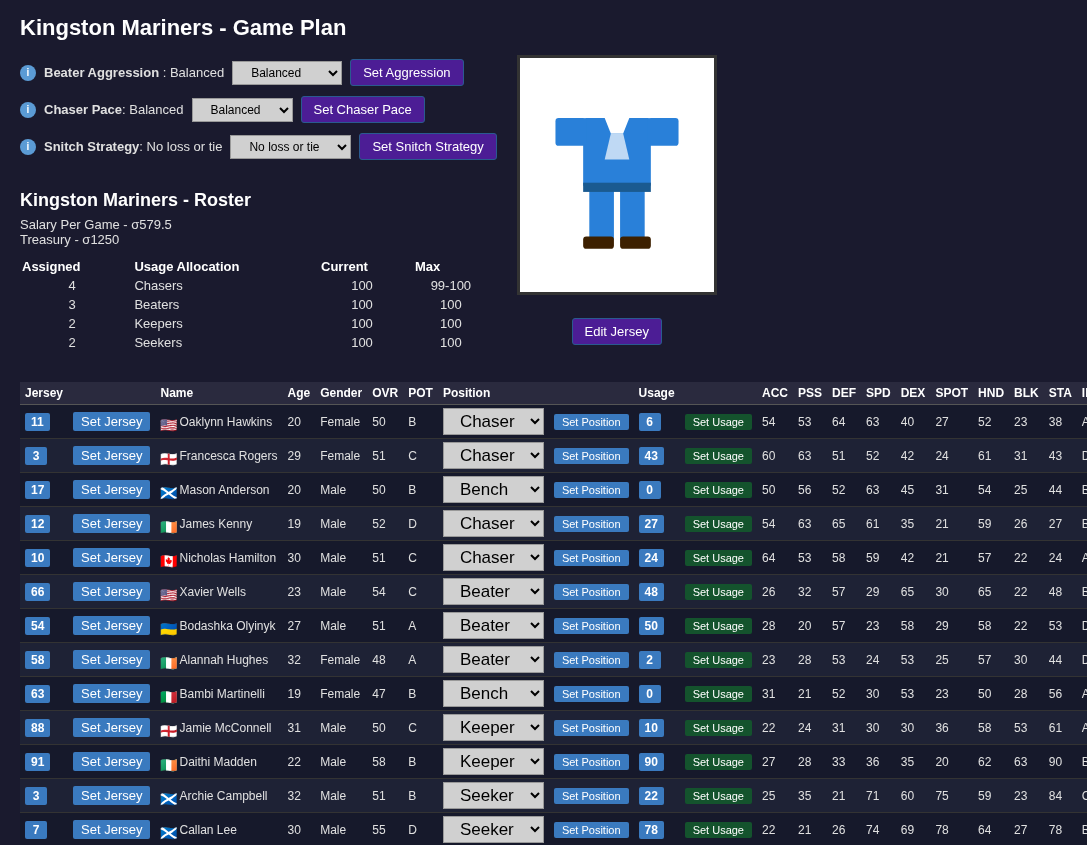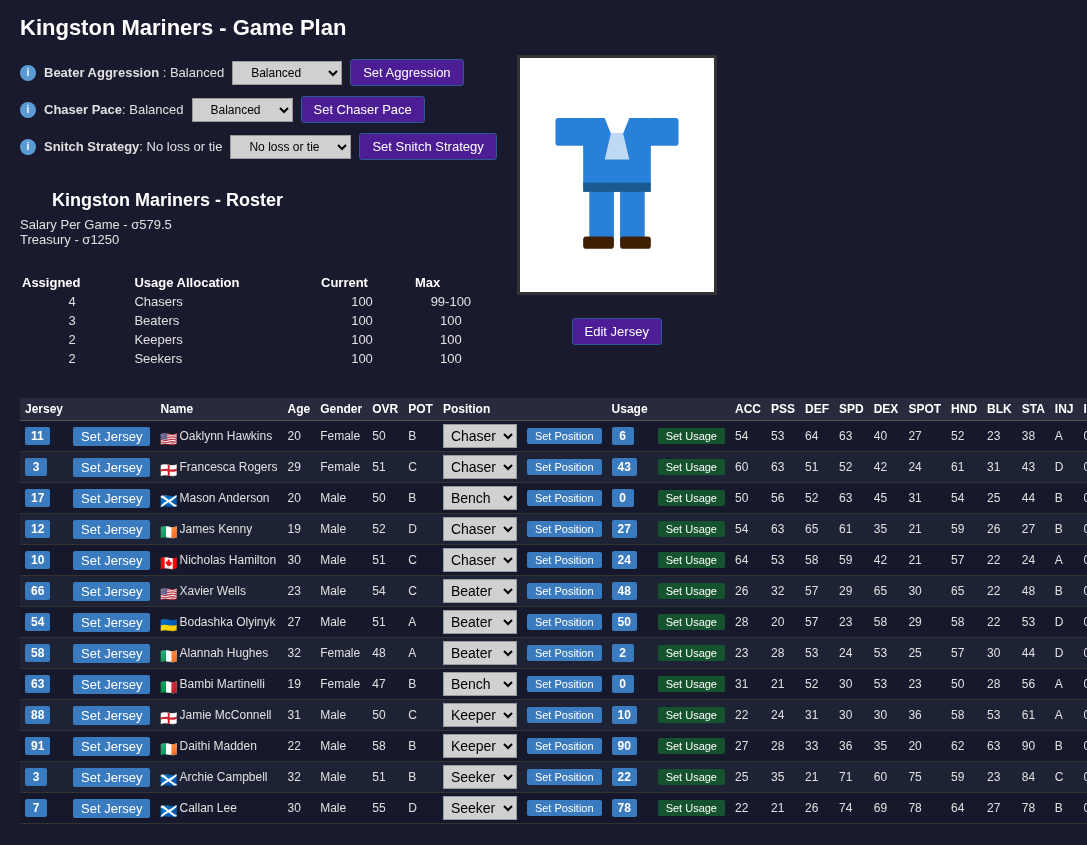--- a/index.html
+++ b/index.html
@@ -18,21 +18,20 @@
       font-size: 22px;
       font-weight: bold;
       color: #fff;
       margin-bottom: 14px;
     }
     h2 {
       font-size: 18px;
       font-weight: bold;
       color: #fff;
       margin-bottom: 6px;
-      margin-left: 32px;
     }
     .controls-jersey-wrapper {
       display: flex;
       gap: 20px;
       align-items: flex-start;
       margin-bottom: 16px;
     }
     .controls-section {
       flex: 0 0 auto;
       display: flex;
@@ -99,21 +98,20 @@
       justify-content: center;
     }
     .jersey-svg {
       width: 160px;
       height: 200px;
     }
     .allocation-table {
       border-collapse: collapse;
       margin-bottom: 14px;
       font-size: 13px;
-      margin-top: 16px;
     }
     .allocation-table th {
       text-align: left;
       color: #fff;
       padding: 2px 10px 2px 2px;
       font-weight: bold;
     }
     .allocation-table td {
       padding: 2px 10px 2px 2px;
       color: #e0e0e0;
@@ -190,22 +188,22 @@
       text-align: center;
       padding: 2px 6px;
       border-radius: 2px;
       display: inline-block;
       min-width: 22px;
     }
     .pos-select {
       background: #d0d0d0;
       color: #000;
       border: 1px solid #999;
-      padding: 2px 3px;
-      font-size: 14px;
+      padding: 2px 12px;
+      font-size: 17px;
       cursor: pointer;
     }
     .flag {
       display: inline-block;
       width: 16px;
       height: 11px;
       margin-right: 3px;
       vertical-align: middle;
       font-size: 14px;
     }

